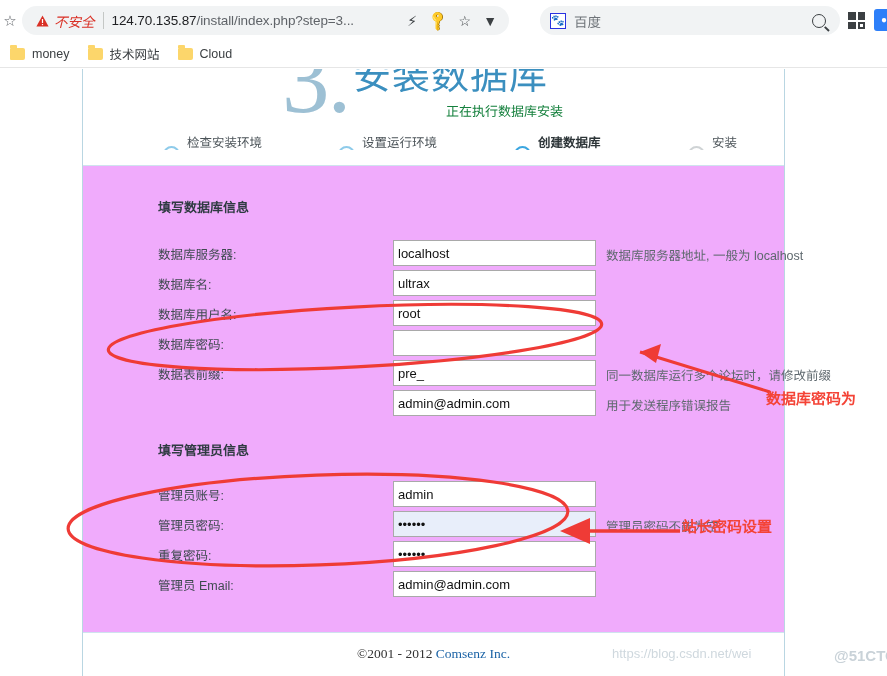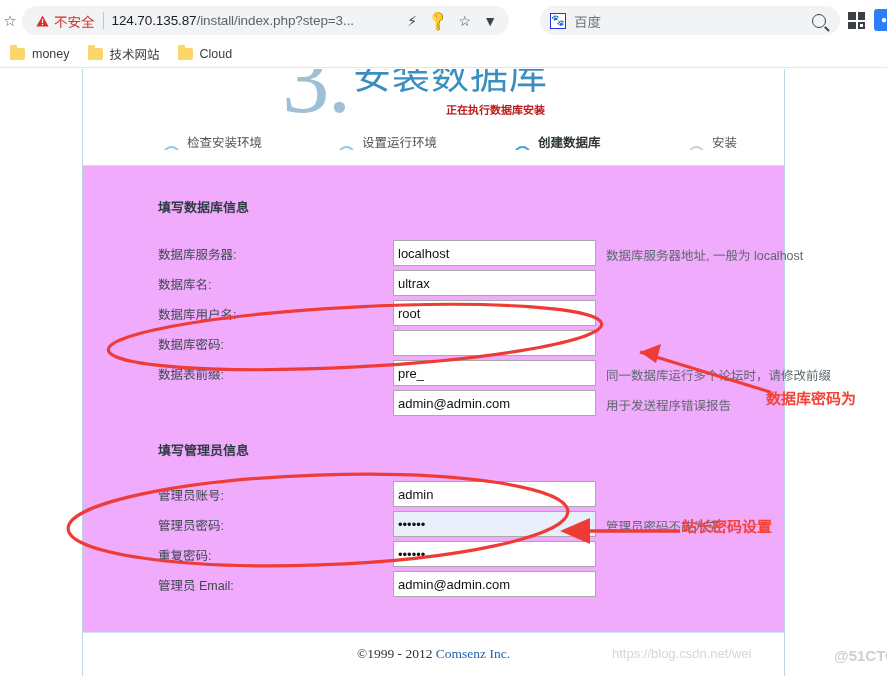--- a/index.html
+++ b/index.html
@@ -25,21 +25,21 @@
   }
   .nav-star-left {
     position: absolute; left: 1px; top: 12px; width: 18px; height: 18px;
     color: #5f6368; font-size: 15px; line-height: 18px; text-align: center;
   }
   .warn-tri {
     margin-left: 14px; width: 13px; height: 12px; position: relative; flex: none;
   }
   .warn-tri svg { display: block; }
   .warn-text {
-    margin-left: 5px; color: #d93025; font-size: 13.5px; white-space: nowrap;
+    margin-left: 5px; color: #d93025; font-size: 13.5px; white-space: nowrap; font-style: italic;
   }
   .omni-div {
     margin: 0 8px; width: 1px; height: 17px; background: #c4c7c5; flex: none;
   }
   .url {
     font-size: 13.5px; color: #202124; white-space: nowrap; letter-spacing: -0.1px;
   }
   .url .dim { color: #5f6368; }
   .omni-icons {
     margin-left: auto; margin-right: 12px; display: flex; align-items: center; gap: 12px;
@@ -120,21 +120,21 @@
     font-size: 95px; color: #9dc0d4; font-weight: 400; line-height: 1;
     letter-spacing: -2px;
   }
   .hdr-title {
     position: absolute; left: 270px; top: -12px;
     font-size: 38px; font-weight: normal; color: #3b8fbf; line-height: 1;
     letter-spacing: 1px;
   }
   .hdr-sub {
     position: absolute; left: 363px; top: 32px;
-    font-size: 11px; color: #b91c1c; font-weight: bold;
+    font-size: 13px; color: #15803d;
   }
 
   
   .steps {
     position: absolute; left: 0; top: 63px; width: 701px; height: 32px;
   }
   .step { position: absolute; top: 0; }
   .step .dot {
     position: absolute; top: 14px; left: 0; width: 17px; height: 17px;
     border-radius: 50%; background: #ffffff; border: 2px solid #79c4e8;
@@ -359,21 +359,21 @@
 
         <div class="row" style="left:75px; top:405px; width:560px;">
           <span class="lab">管理员 Email:</span>
           <input class="inp" type="text" value="admin@admin.com" style="">
           <span class="hint"></span>
         </div>
 
       </div>
 
       <div class="footer">
-        <div class="copy"><span>©1999 - 2012 </span><b>Comsenz Inc.</b></div>
+        <div class="copy"><span>©2001 - 2012 </span><b>Comsenz Inc.</b></div>
       </div>
 
     </div>
 
     <div class="wm1" style="top:577px;">https://blog.csdn.net/wei</div>
     <div class="wm2" style="top:575px;margin-left:44px;">@51CTO博客</div>
   </div>
 
   <div class="anno">
     <svg width="887" height="676" viewBox="0 0 887 676">

